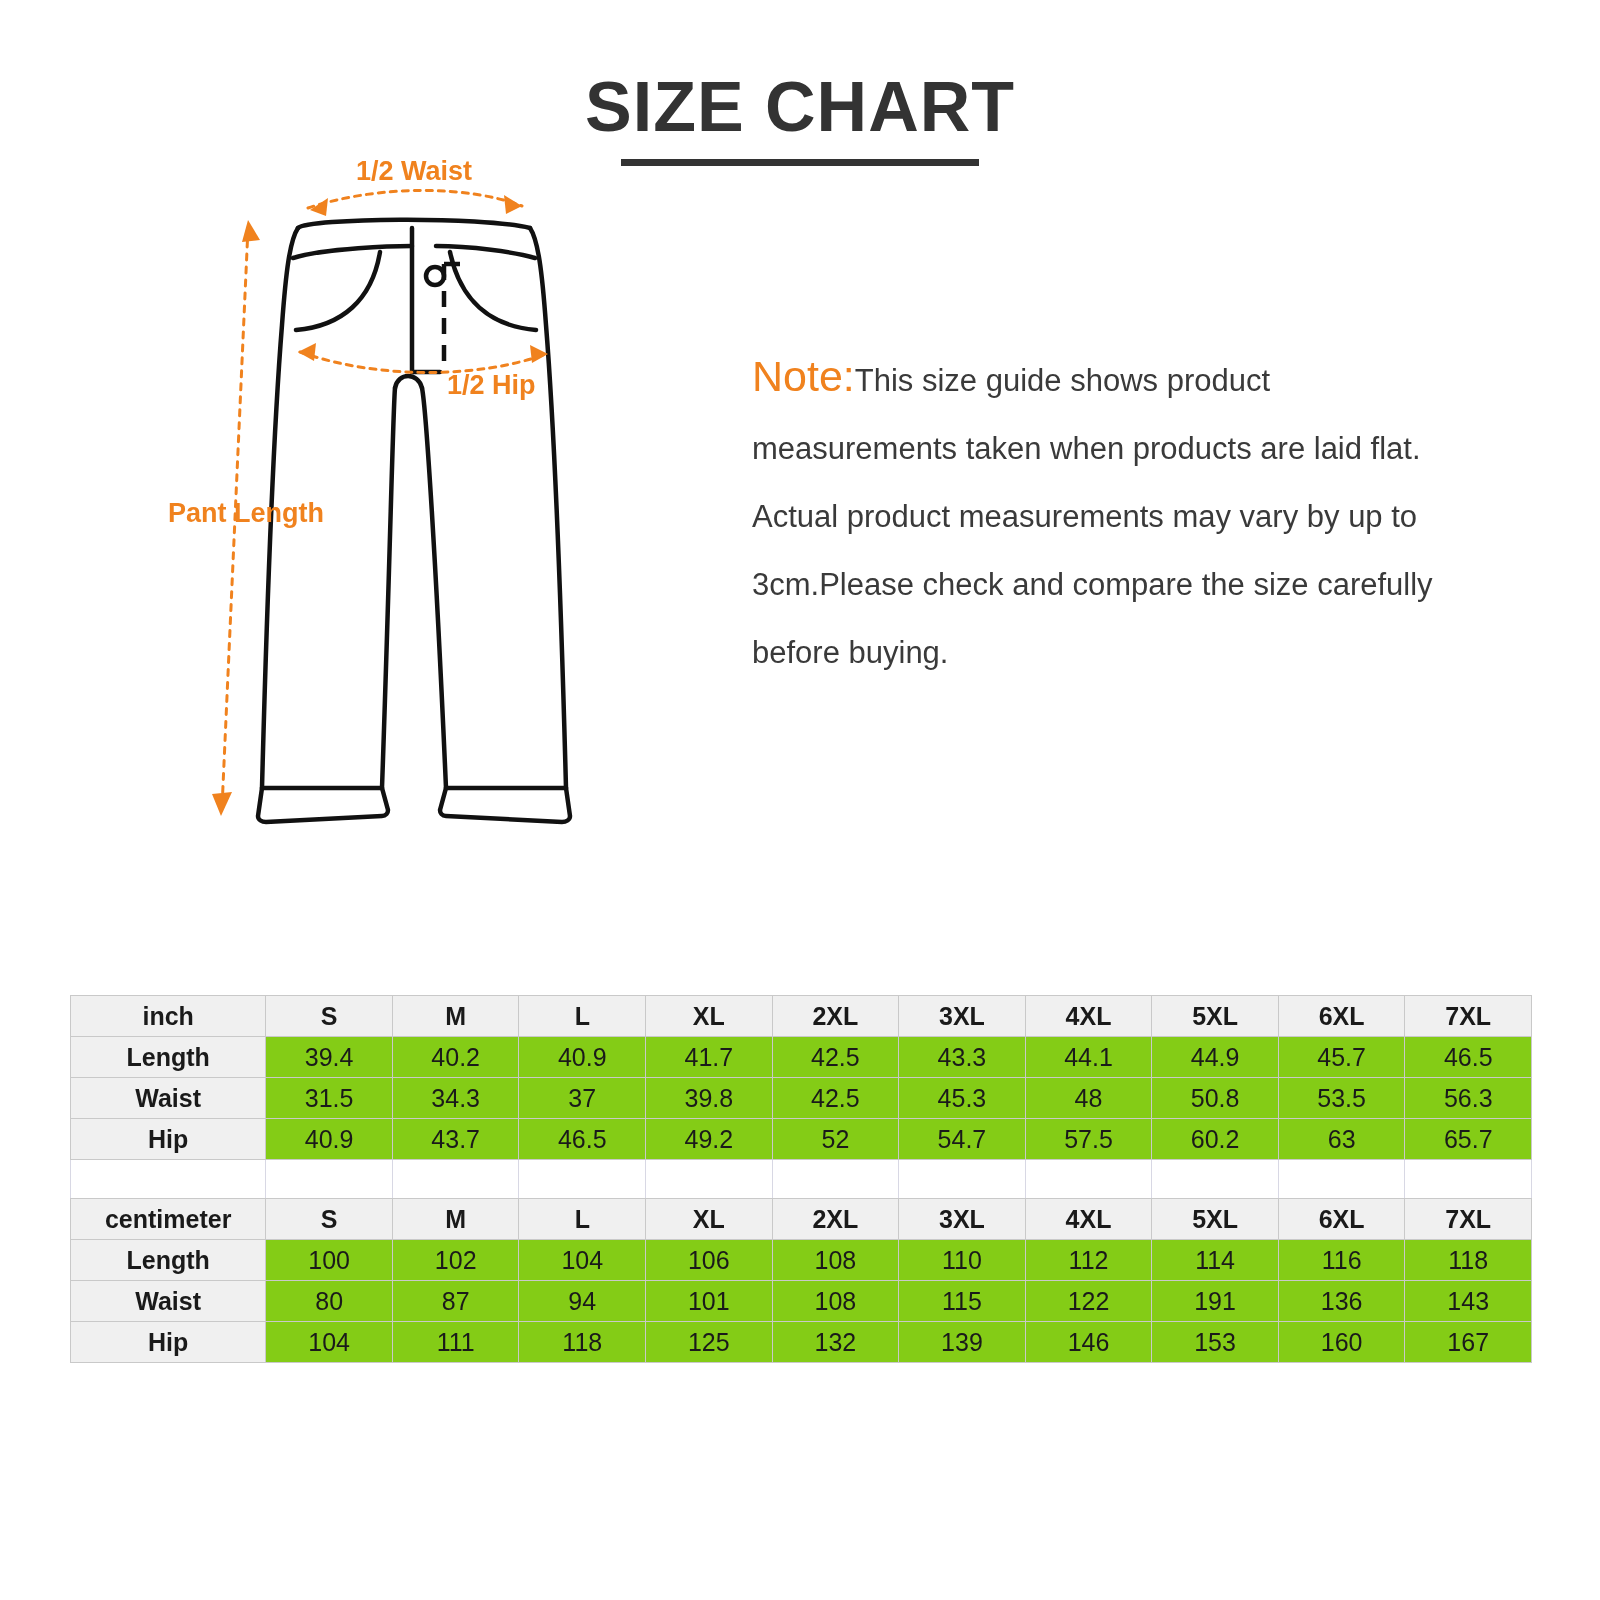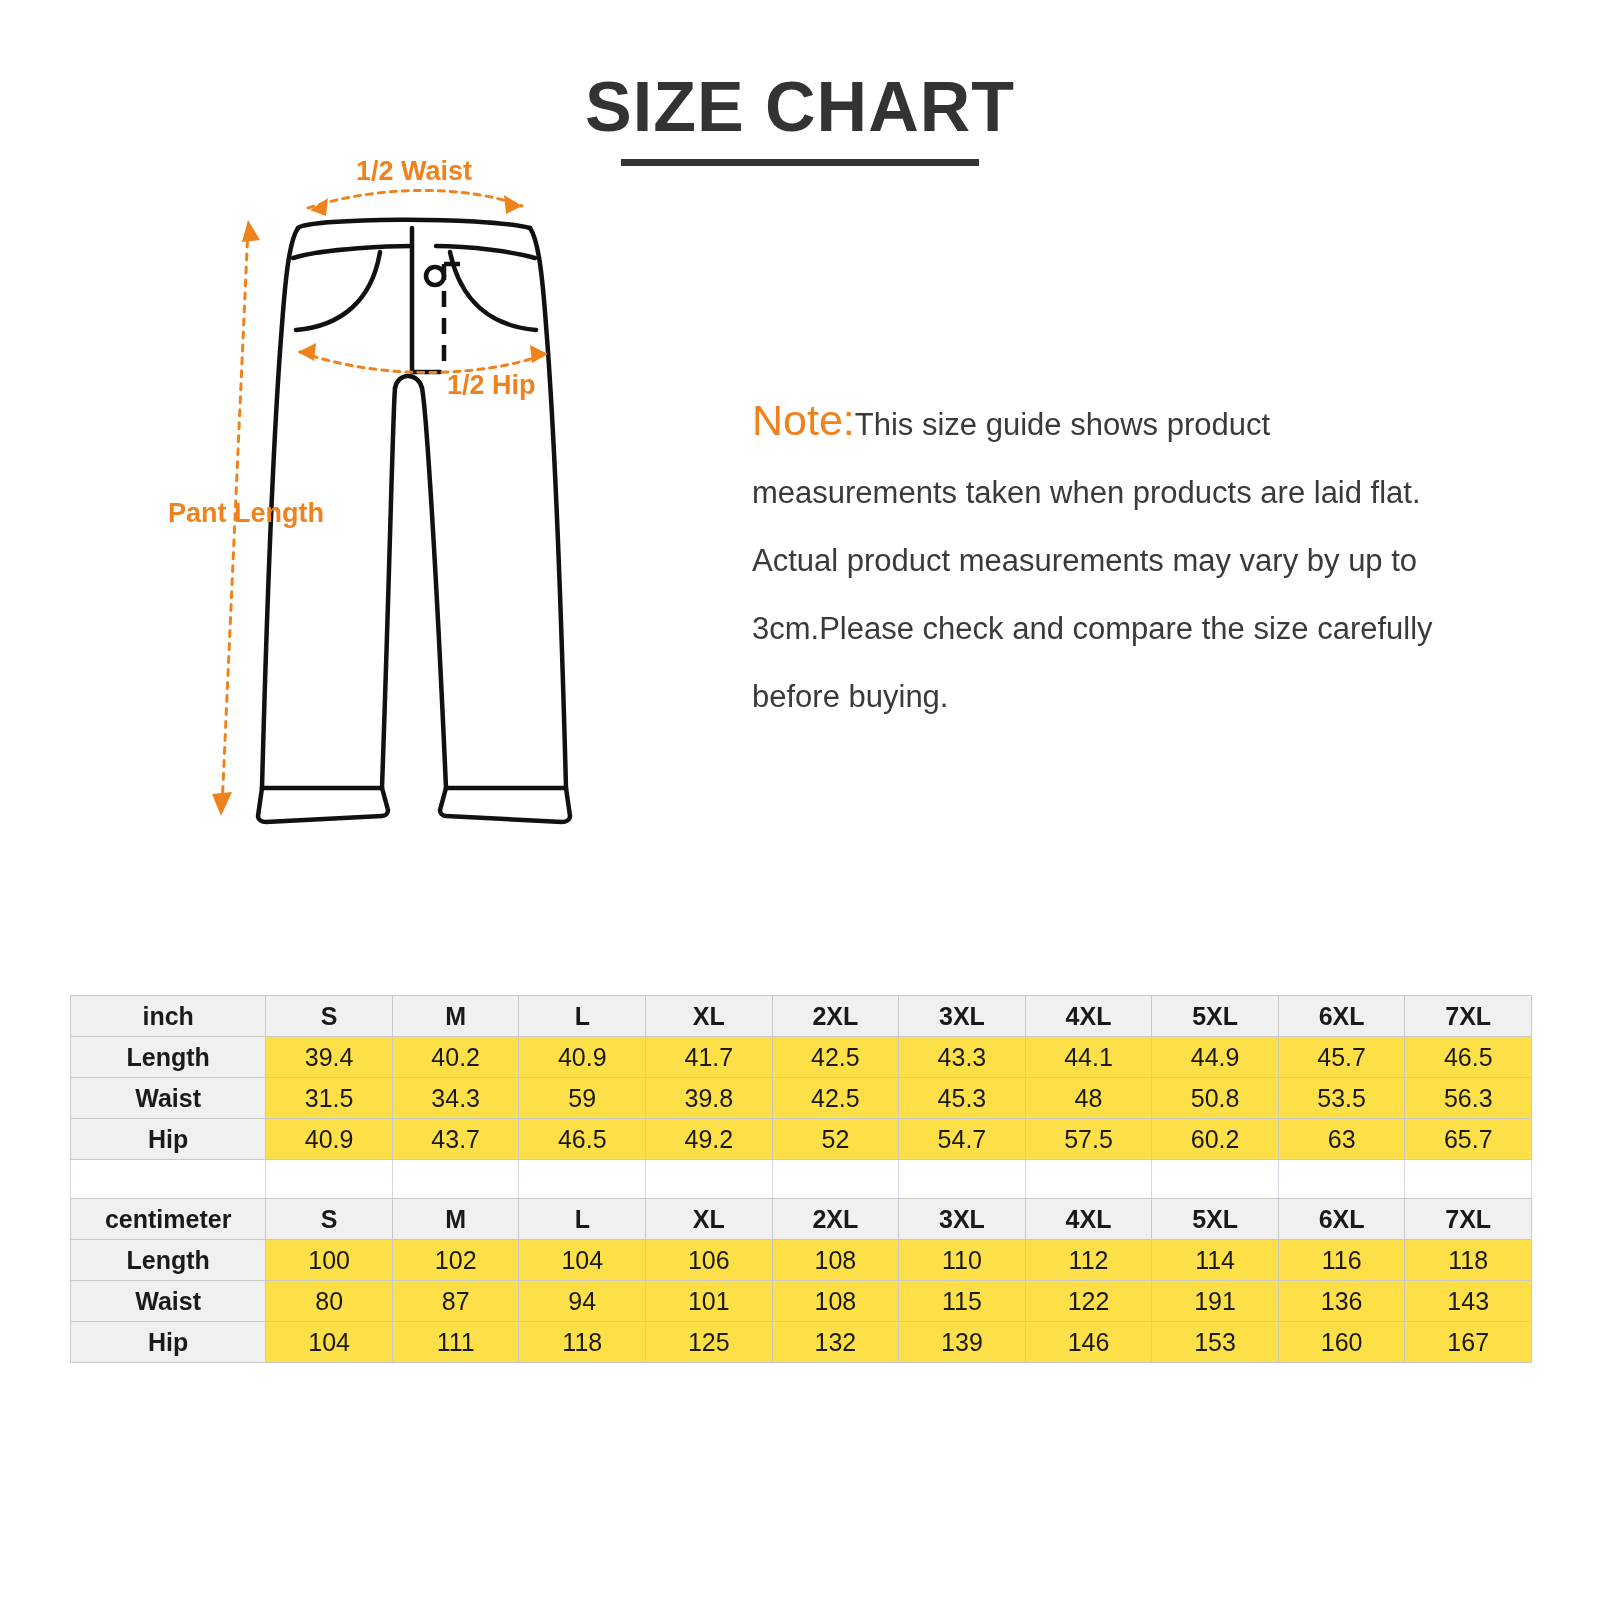--- a/index.html
+++ b/index.html
@@ -59,21 +59,20 @@
   #label-half-waist { left: 206px; top: 18px; }
   #label-half-hip   { left: 297px; top: 225px; margin-top: 7px; }
   #label-pant-length{ left: 18px;  top: 360px; }
 
   
   #note-block {
     position: absolute;
     left: 752px;
     top: 352px;
     width: 716px;
-    margin-top: 44px;
   }
   #note-label {
     color: #F0821E;
     font-size: 43px;
     font-weight: normal;
     line-height: 1.0;
     vertical-align: baseline;
   }
   #note-text {
     color: #3a3a3a;
@@ -113,21 +112,21 @@
   }
   td.hdr {
     background: #f0f0f0;
     font-weight: bold;
   }
   td.rowlab {
     background: #f0f0f0;
     font-weight: bold;
   }
   td.val {
-    background: #fde047;
+    background: #84cc16;
     font-weight: normal;
   }
   tr.spacer td {
     height: 38px;
     background: #ffffff;
     border-left: 1px solid #d8d8e4;
     border-right: 1px solid #d8d8e4;
     border-top: 1px solid #c9c9c9;
     border-bottom: 1px solid #c9c9c9;
   }
@@ -252,21 +251,21 @@
           <td class="val">43.3</td>
           <td class="val">44.1</td>
           <td class="val">44.9</td>
           <td class="val">45.7</td>
           <td class="val">46.5</td>
         </tr>
         <tr>
           <td class="rowlab">Waist</td>
           <td class="val">31.5</td>
           <td class="val">34.3</td>
-          <td class="val">59</td>
+          <td class="val">37</td>
           <td class="val">39.8</td>
           <td class="val">42.5</td>
           <td class="val">45.3</td>
           <td class="val">48</td>
           <td class="val">50.8</td>
           <td class="val">53.5</td>
           <td class="val">56.3</td>
         </tr>
         <tr>
           <td class="rowlab">Hip</td>

